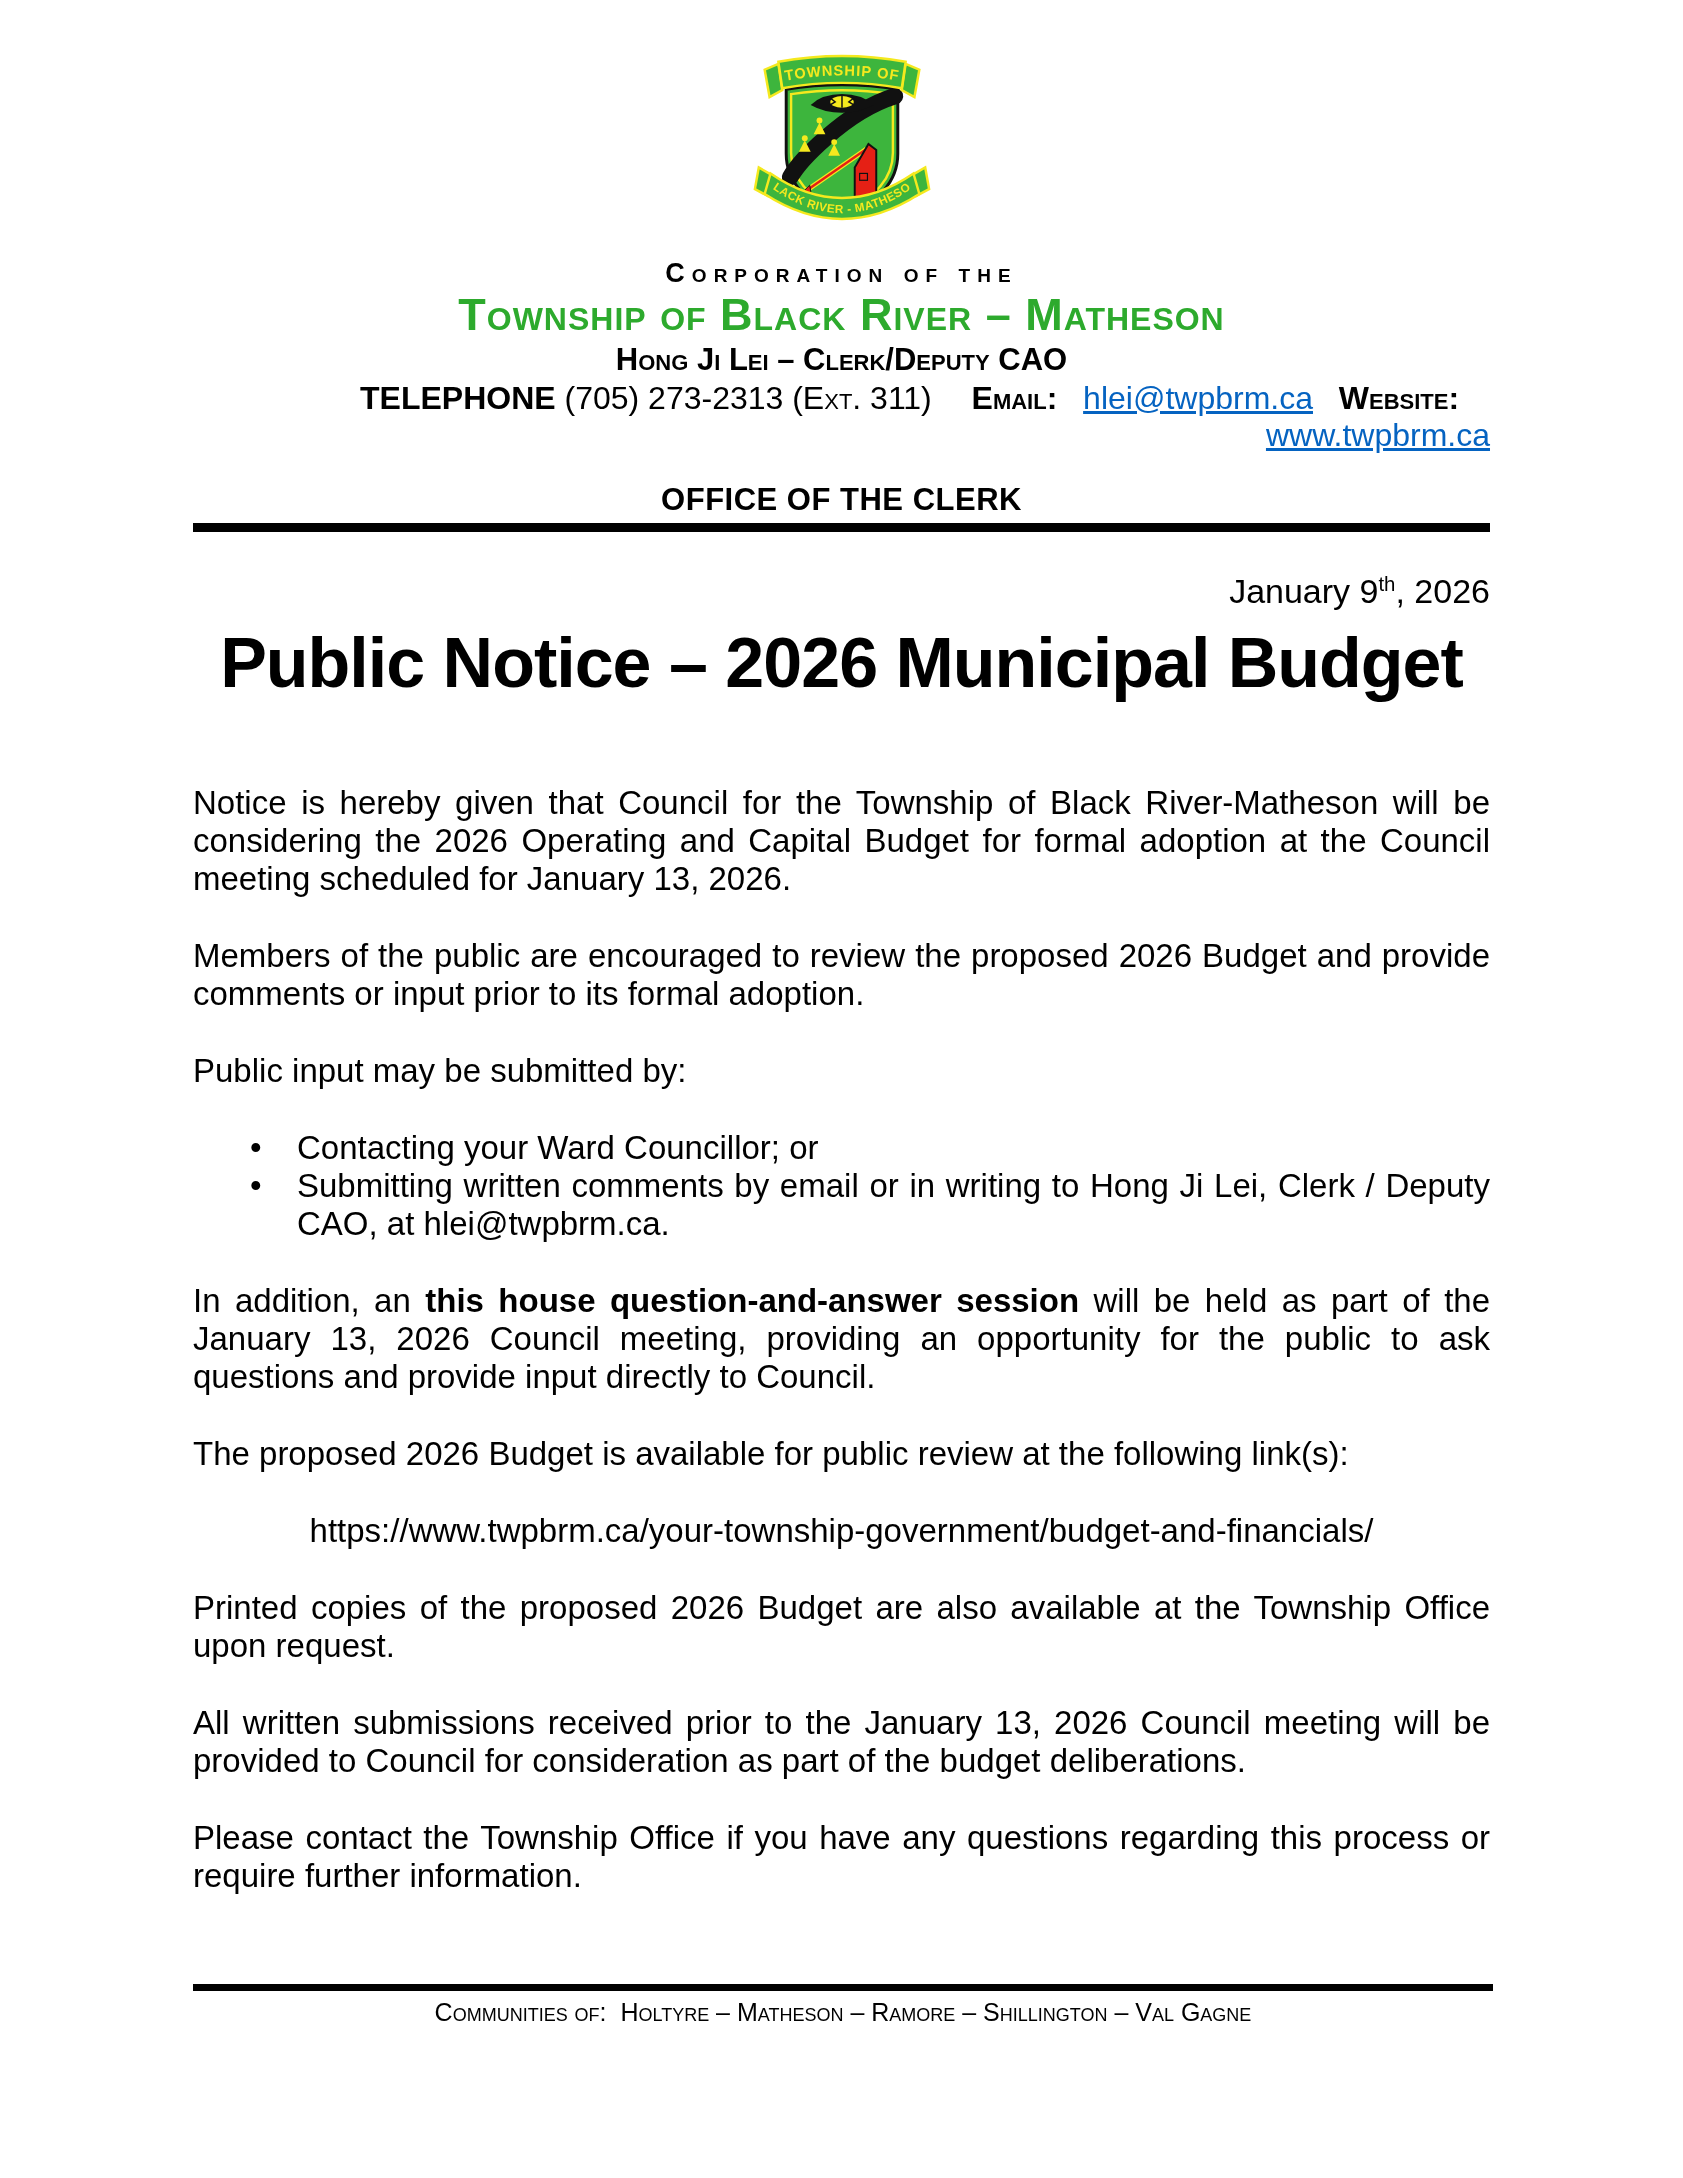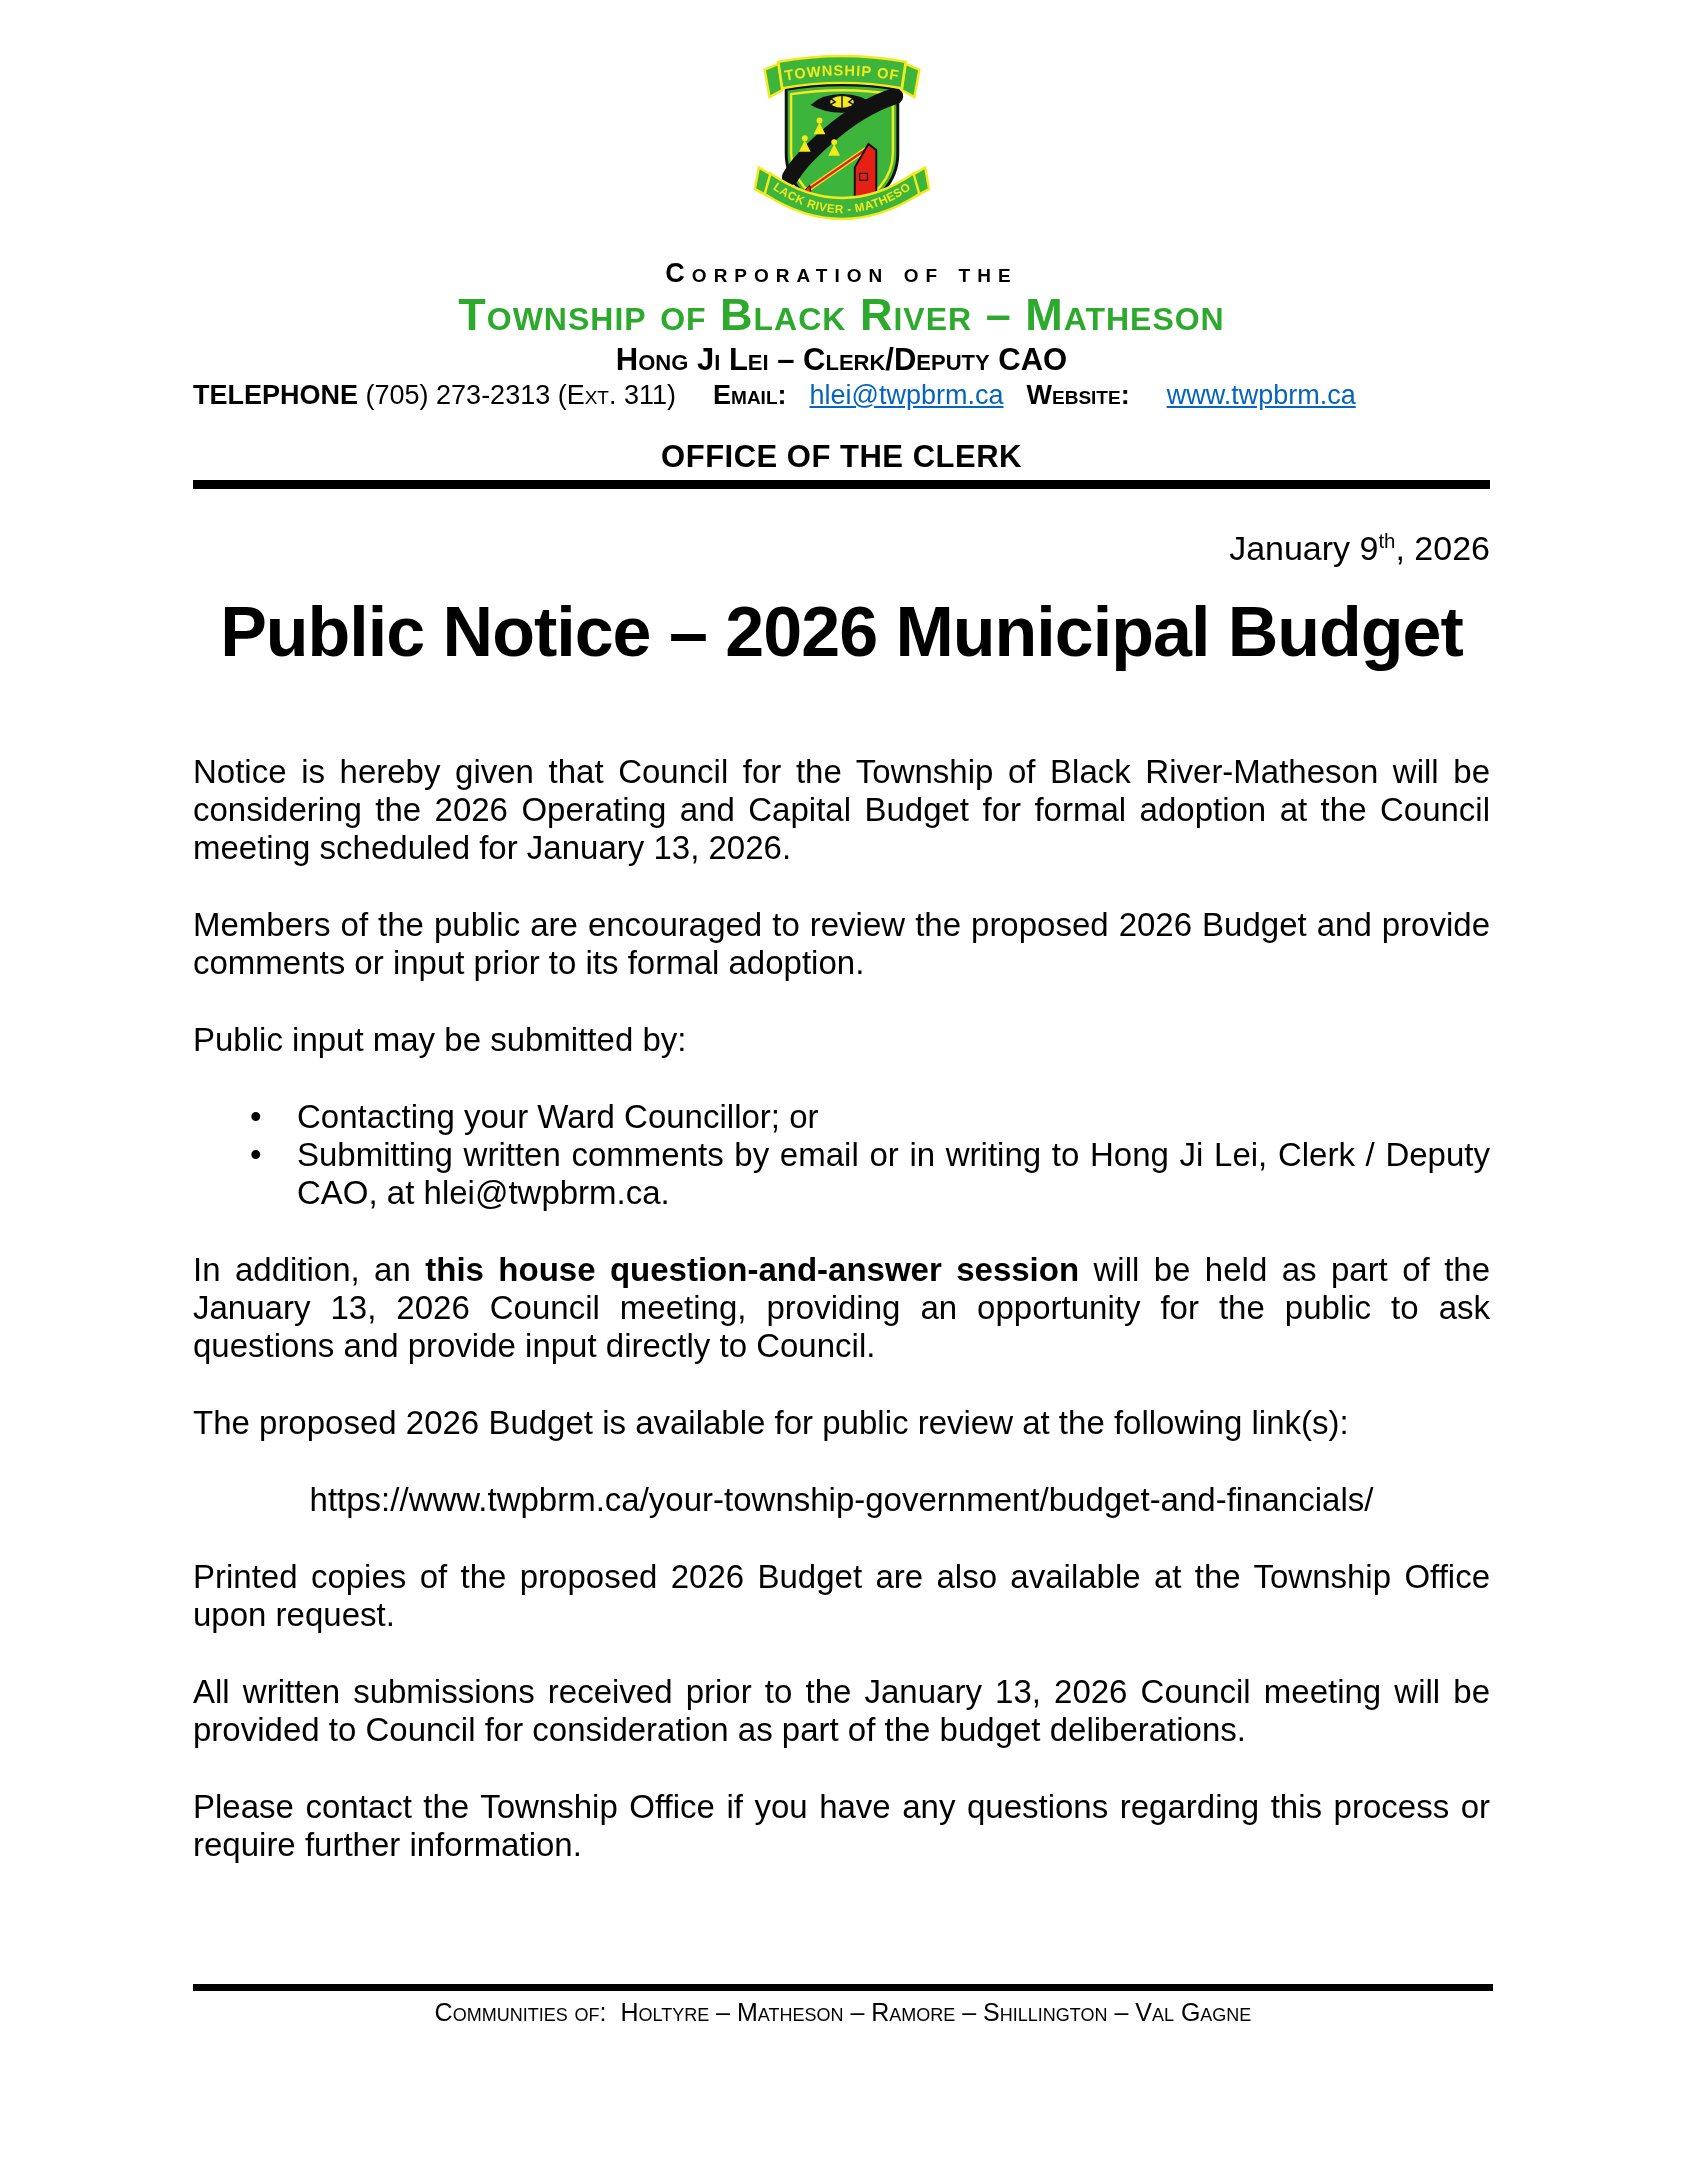--- a/index.html
+++ b/index.html
@@ -25,37 +25,37 @@
     font-size:45px; letter-spacing:1px; margin-top:0px;
   }
   .clerk-line {
     text-align:center; font-weight:bold; font-variant:small-caps;
     font-size:31px; margin-top:1px;
   }
   .address-line {
     text-align:center; font-variant:small-caps;
     font-size:27px; margin-top:2px; white-space:pre-wrap;
   }
-  .phone-line { text-align:left; font-size:27px; margin-top:2px; }
+  .phone-line { text-align:right; font-size:32px; margin-top:2px; }
   .phone-line .b  { font-weight:bold; }
   .phone-line .sc { font-variant:small-caps; }
   .phone-line .gap { display:inline-block; width:22px; }
   .phone-line .sgap { display:inline-block; width:8px; }
   .link { text-decoration:underline; cursor:pointer; }
   .office-line {
     text-align:center; font-weight:bold; font-size:31px;
     margin-top:28px; letter-spacing:0.5px;
   }
   .head-rule { height:9px; background:#000; margin-top:5px; }
   
   .date-line { text-align:right; font-size:34px; margin-top:40px; }
   .date-line sup { font-size:60%; vertical-align:super; }
   .doc-title {
     text-align:center; font-weight:bold; font-size:70px;
-    margin-top:24px; letter-spacing:-1px;
+    margin-top:12px; letter-spacing:-1px;
   }
   
   .body-text { margin-top:81px; font-size:33px; line-height:38px; }
   .body-text p { margin:0 0 39px 0; text-align:justify; }
   .body-text p.no-just { text-align:left; }
   .body-text p.center { text-align:center; }
   ul.bullet-list { list-style:none; margin:0 0 39px 0; padding:0; }
   ul.bullet-list li { position:relative; padding-left:104px; text-align:justify; }
   ul.bullet-list .marker { position:absolute; left:57px; top:0; }
   ul.bullet-list .marker::before { content:"\2022"; font-size:33px; }

